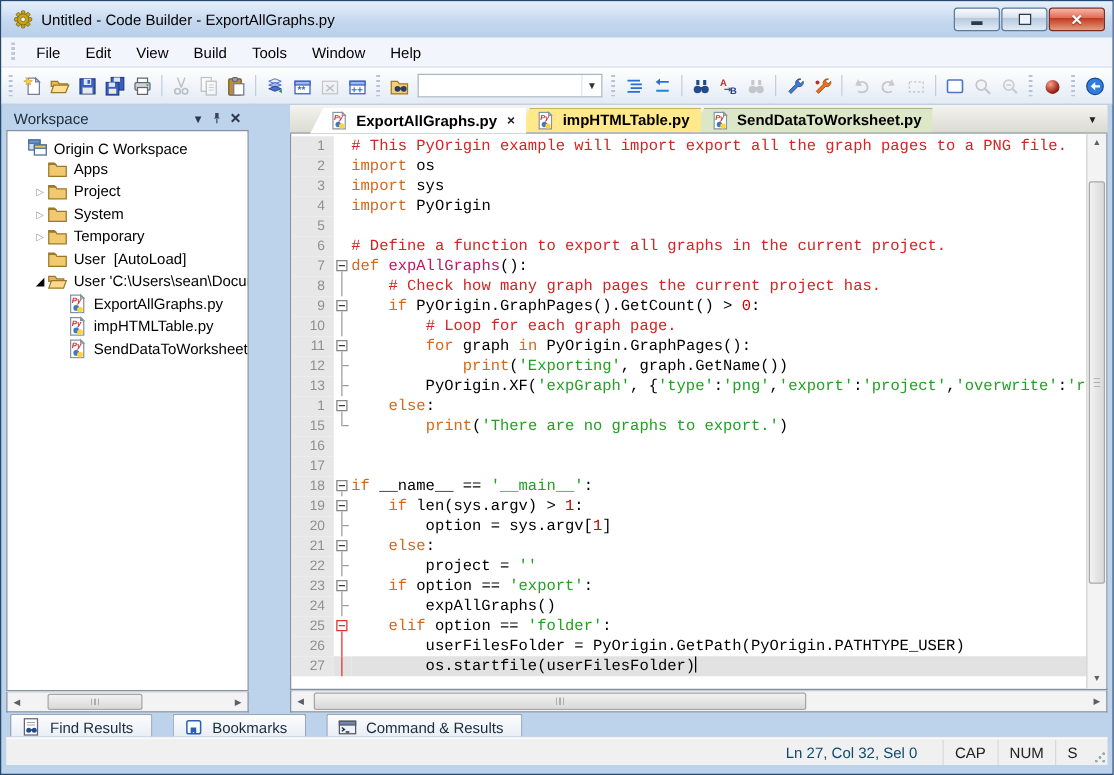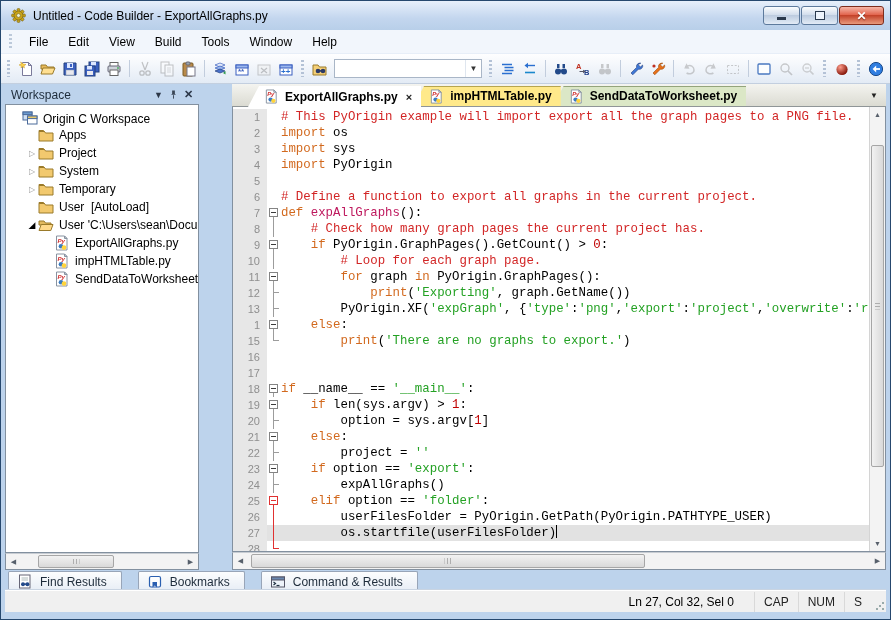--- a/index.html
+++ b/index.html
@@ -107,21 +107,21 @@
     display:flex;align-items:center;position:relative;}
   
   .bottom-tabs{position:absolute;left:4px;right:4px;bottom:28px;height:21px;display:flex;align-items:flex-end;padding-left:3px;}
   .btab{height:20px;box-sizing:border-box;display:flex;align-items:center;gap:7px;padding:0 14px 0 8px;margin-right:16px;
     background:linear-gradient(#fcfdfe,#e7edf5);border:1px solid #98a5b8;border-bottom:none;border-radius:2px 2px 0 0;color:#1d2b3a;}
   .btab svg{width:16px;height:16px;}
   
   .statusbar{position:absolute;left:4px;right:4px;bottom:7px;height:21px;background:#f0f0f0;
     border-top:1px solid #fff;box-shadow:0 -1px 0 #c9d4e2;display:flex;align-items:center;}
   .sb-left{flex:1;}
-  .sb-pos{color:#000000;padding-right:20px;}
+  .sb-pos{color:#0c4a6e;padding-right:20px;}
   .sb-pane{border-left:1px solid #d9d9d9;padding:3px 9px;color:#222;}
   .sb-grip{width:15px;height:15px;align-self:flex-end;position:relative;}
   .sb-grip::after{content:"";position:absolute;right:2px;bottom:2px;width:9px;height:9px;
     background:
       radial-gradient(circle at 8px 2px,#9aa 1px,transparent 1.3px),
       radial-gradient(circle at 8px 8px,#9aa 1px,transparent 1.3px),
       radial-gradient(circle at 2px 8px,#9aa 1px,transparent 1.3px),
       radial-gradient(circle at 5px 5px,#9aa 1px,transparent 1.3px);}
 </style>
 </head>
@@ -693,28 +693,20 @@
             </div>
             <div class="code"><span class="tok-p">        userFilesFolder = PyOrigin.GetPath(PyOrigin.PATHTYPE_USER)</span></div>
           </div>
           <div class="row cur">
             <div class="ln">27</div>
             <div class="fold red">
               <div class="f-v"></div>
             </div>
             <div class="code"><span class="tok-p">        os.startfile(userFilesFolder)</span><div class="caret" style="display: inline-block;"></div></div>
           </div>
-          <div class="row">
-            <div class="ln">28</div>
-            <div class="fold red">
-              <div class="f-vh"></div>
-              <div class="f-tick"></div>
-            </div>
-            <div class="code"></div>
-          </div>
         </div>
       <div class="vscroll">
         <span class="sb-arrow">▲</span>
         <span class="vthumb"></span>
         <span class="sb-arrow down">▼</span>
       </div>
     </div>
     <div class="ed-hscroll">
       <span class="sb-arrow">◀</span>
       <span class="sb-spacer"></span>

